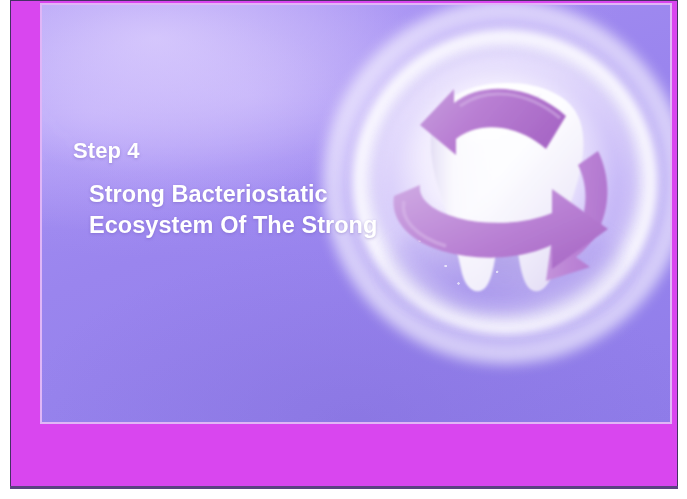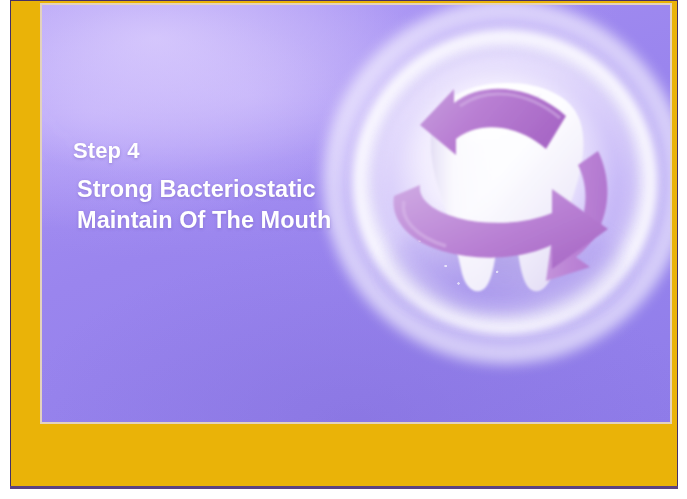--- a/index.html
+++ b/index.html
@@ -14,21 +14,21 @@
     font-family: "Liberation Sans", sans-serif;
   }
 
   
   #product-card {
     position: absolute;
     left: 10px;
     top: 0px;
     width: 668px;
     height: 488px;
-    background: #eab308;
+    background: #d946ef;
     box-shadow: inset 0 0 0 1px #463066;
   }
   #card-bottom-rule {
     position: absolute;
     left: 10px;
     top: 486px;
     width: 668px;
     height: 3px;
     background: #5b4282;
   }
@@ -197,21 +197,21 @@
     text-shadow: 0 1px 3px rgba(92,70,160,.35);
     margin: 0 0 11px 0;
   }
   #headline {
     color: #ffffff;
     font-size: 23.5px;
     font-weight: 700;
     line-height: 1.30;
     letter-spacing: .05px;
     text-shadow: 0 1px 3px rgba(92,70,160,.35);
-    margin: 4px;
+    margin: 16px;
   }
   #headline .hl-line { display: block; white-space: nowrap; }
 </style>
 </head>
 <body>
 
 <div id="product-card">
 
   <div id="banner-image">
 
@@ -332,20 +332,20 @@
             <path d="M34 146 C 30 164, 46 182, 76 191" fill="none" stroke="#dcbdec" stroke-width="3.5" opacity="0.5"></path>
           </g>
         </svg>
       </div>
     </div>
 
     <div id="text-block">
       <p id="step-label">Step 4</p>
       <p id="headline">
         <span class="hl-line">Strong Bacteriostatic</span>
-        <span class="hl-line">Maintain Of The Mouth</span>
+        <span class="hl-line">Ecosystem Of The Strong</span>
       </p>
     </div>
 
   </div>
 </div>
 
 <div id="card-bottom-rule"></div>
 
 </body></html>

